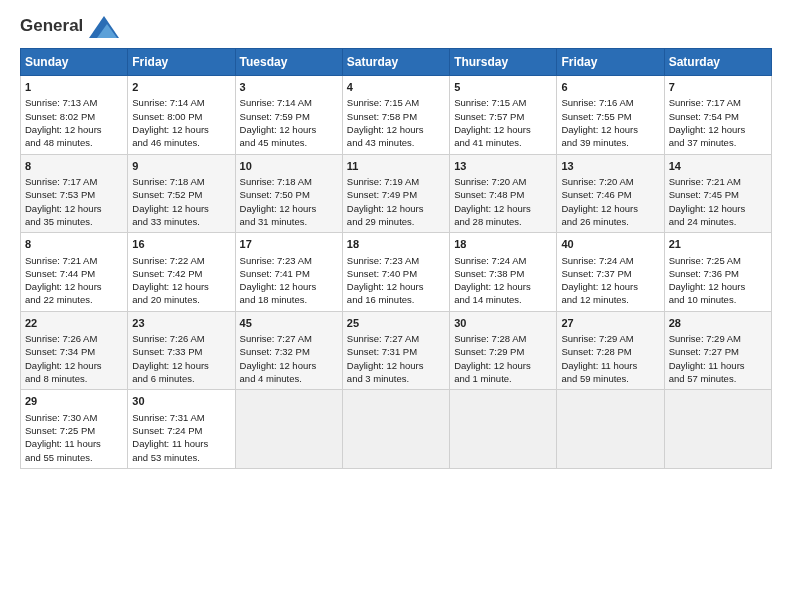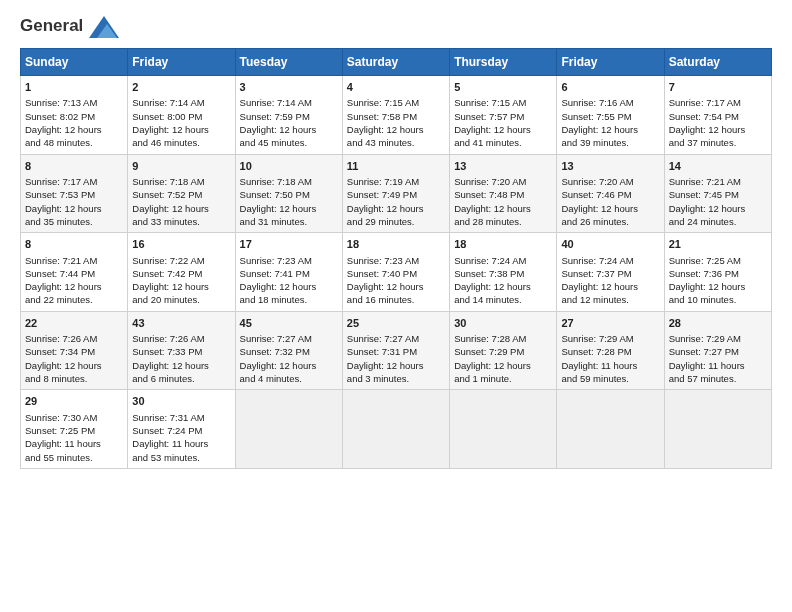--- a/index.html
+++ b/index.html
@@ -135,21 +135,21 @@
           <td><span class="day-num">8</span>Sunrise: 7:21 AM<br>Sunset: 7:44 PM<br>Daylight: 12 hours<br>and 22 minutes.</td>
           <td><span class="day-num">16</span>Sunrise: 7:22 AM<br>Sunset: 7:42 PM<br>Daylight: 12 hours<br>and 20 minutes.</td>
           <td><span class="day-num">17</span>Sunrise: 7:23 AM<br>Sunset: 7:41 PM<br>Daylight: 12 hours<br>and 18 minutes.</td>
           <td><span class="day-num">18</span>Sunrise: 7:23 AM<br>Sunset: 7:40 PM<br>Daylight: 12 hours<br>and 16 minutes.</td>
           <td><span class="day-num">18</span>Sunrise: 7:24 AM<br>Sunset: 7:38 PM<br>Daylight: 12 hours<br>and 14 minutes.</td>
           <td><span class="day-num">40</span>Sunrise: 7:24 AM<br>Sunset: 7:37 PM<br>Daylight: 12 hours<br>and 12 minutes.</td>
           <td><span class="day-num">21</span>Sunrise: 7:25 AM<br>Sunset: 7:36 PM<br>Daylight: 12 hours<br>and 10 minutes.</td>
         </tr>
         <tr>
           <td><span class="day-num">22</span>Sunrise: 7:26 AM<br>Sunset: 7:34 PM<br>Daylight: 12 hours<br>and 8 minutes.</td>
-          <td><span class="day-num">43</span>Sunrise: 7:26 AM<br>Sunset: 7:33 PM<br>Daylight: 12 hours<br>and 6 minutes.</td>
+          <td><span class="day-num">23</span>Sunrise: 7:26 AM<br>Sunset: 7:33 PM<br>Daylight: 12 hours<br>and 6 minutes.</td>
           <td><span class="day-num">45</span>Sunrise: 7:27 AM<br>Sunset: 7:32 PM<br>Daylight: 12 hours<br>and 4 minutes.</td>
           <td><span class="day-num">25</span>Sunrise: 7:27 AM<br>Sunset: 7:31 PM<br>Daylight: 12 hours<br>and 3 minutes.</td>
           <td><span class="day-num">30</span>Sunrise: 7:28 AM<br>Sunset: 7:29 PM<br>Daylight: 12 hours<br>and 1 minute.</td>
           <td><span class="day-num">27</span>Sunrise: 7:29 AM<br>Sunset: 7:28 PM<br>Daylight: 11 hours<br>and 59 minutes.</td>
           <td><span class="day-num">28</span>Sunrise: 7:29 AM<br>Sunset: 7:27 PM<br>Daylight: 11 hours<br>and 57 minutes.</td>
         </tr>
         <tr>
           <td><span class="day-num">29</span>Sunrise: 7:30 AM<br>Sunset: 7:25 PM<br>Daylight: 11 hours<br>and 55 minutes.</td>
           <td><span class="day-num">30</span>Sunrise: 7:31 AM<br>Sunset: 7:24 PM<br>Daylight: 11 hours<br>and 53 minutes.</td>
           <td class="empty"></td>

